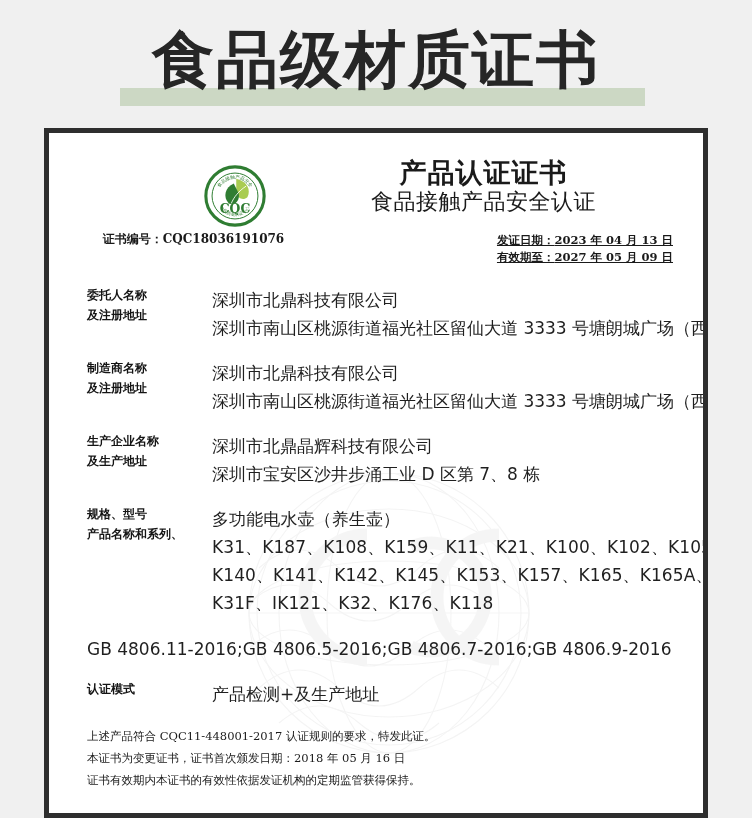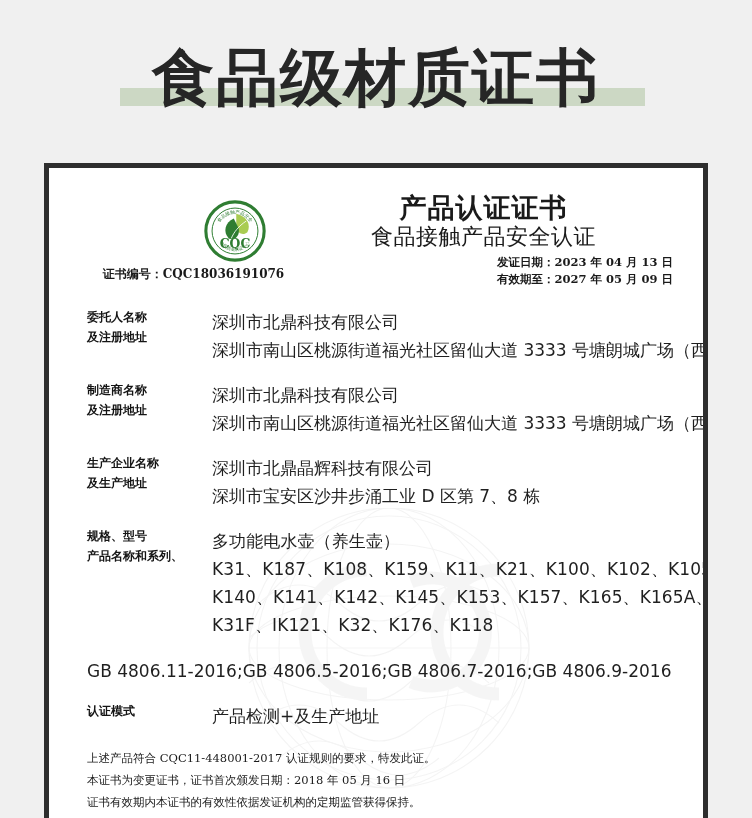--- a/index.html
+++ b/index.html
@@ -11,21 +11,21 @@
     height: 818px;
     background: #f0f0f0;
     font-family: "Liberation Sans", "DejaVu Sans", sans-serif;
     color: #1c1c1c;
     overflow: hidden;
   }
 
   
   .page-title-wrap {
     position: relative;
-    height: 163px;
+    height: 128px;
     display: flex;
     align-items: center;
     justify-content: center;
   }
   .title-highlight {
     position: absolute;
     left: 120px;
     right: 107px;
     top: 88px;
     height: 18px;
@@ -111,27 +111,28 @@
     font-family: "DejaVu Sans", "Liberation Sans", sans-serif;
   }
   .cert-title-sub {
     font-size: 22px;
     line-height: 1.25;
     letter-spacing: 0.5px;
     color: #1a1a1a;
     font-family: "DejaVu Sans", "Liberation Sans", sans-serif;
   }
   .dates {
-    margin-top: 3px;
+    margin-top: 16px;
     text-align: right;
     font-size: 11.5px;
     font-weight: bold;
     line-height: 1.5;
     font-family: "DejaVu Serif", "Liberation Serif", serif;
     color: #1a1a1a;
+    text-decoration: underline;
   }
 
   
   .fields {
     margin-top: 20px;
     padding-left: 8px;
   }
   .field-row {
     display: flex;
     align-items: flex-start;

